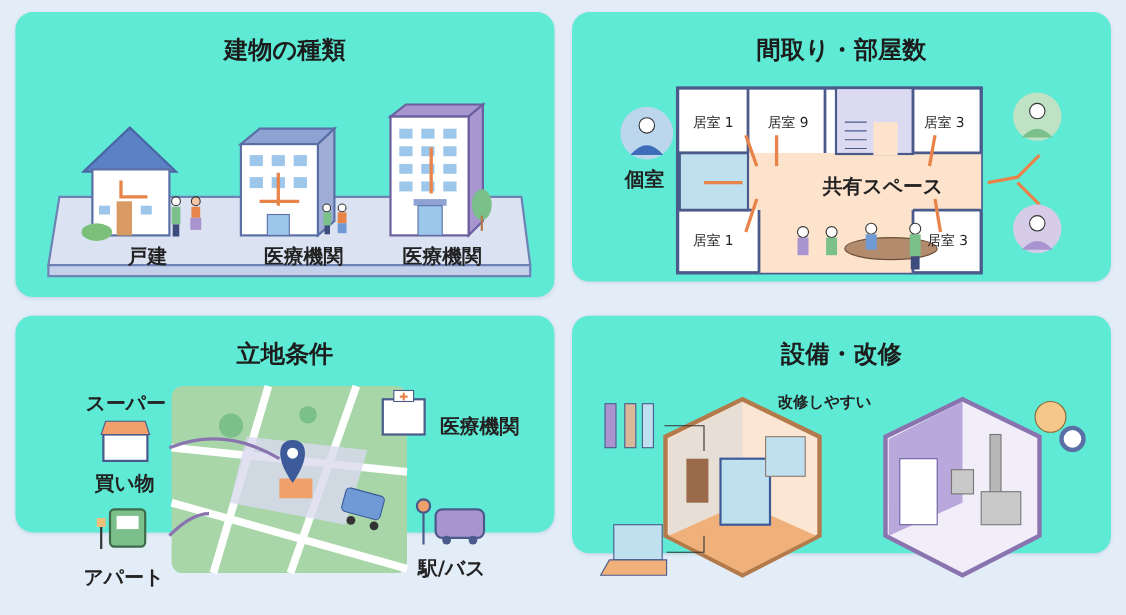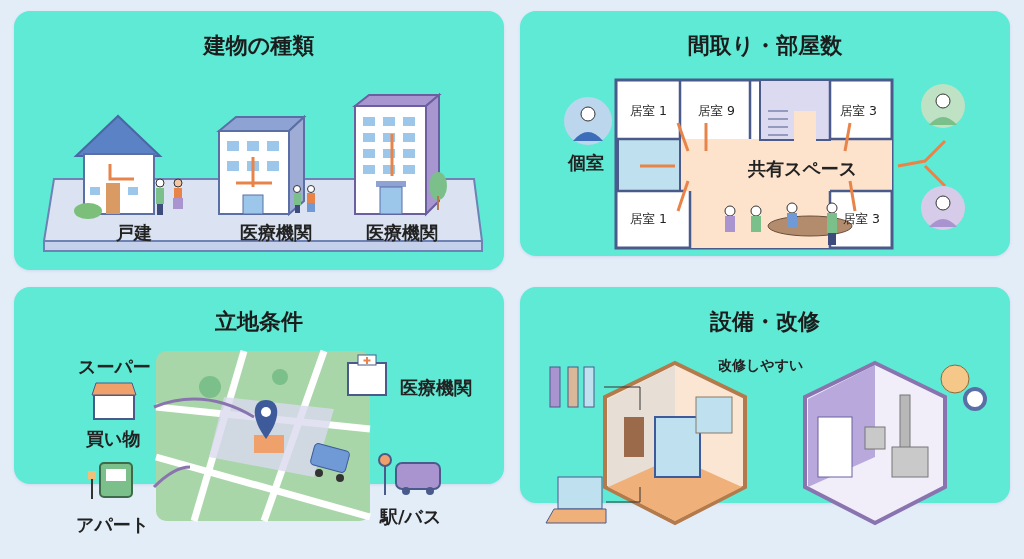--- a/index.html
+++ b/index.html
@@ -235,14 +235,14 @@
     <g>
       <rect x="38" y="190" width="44" height="32" fill="#bfe0ee" stroke="#4a5a8a"></rect>
       <polygon points="34,222 86,222 86,236 26,236" fill="#f0b07a" stroke="#4a5a8a"></polygon>
       <path d="M86 215 L120 215 L120 200" stroke="#333" fill="none"></path>
     </g>
     <g>
       <circle cx="435" cy="92" r="14" fill="#f5c88a" stroke="#8a6a3a"></circle>
       <circle cx="455" cy="112" r="10" fill="#fff" stroke="#5a6fa5" stroke-width="4"></circle>
     </g>
   </svg>
-  <div class="lbl-sm" style="left:198px;top:70px;font-weight:bold;font-size:14px">改修しやすい</div>
+  <div class="lbl-sm" style="left:187px;top:70px;font-weight:bold;font-size:14px">改修しやすい</div>
 </div>
 
 </body></html>

